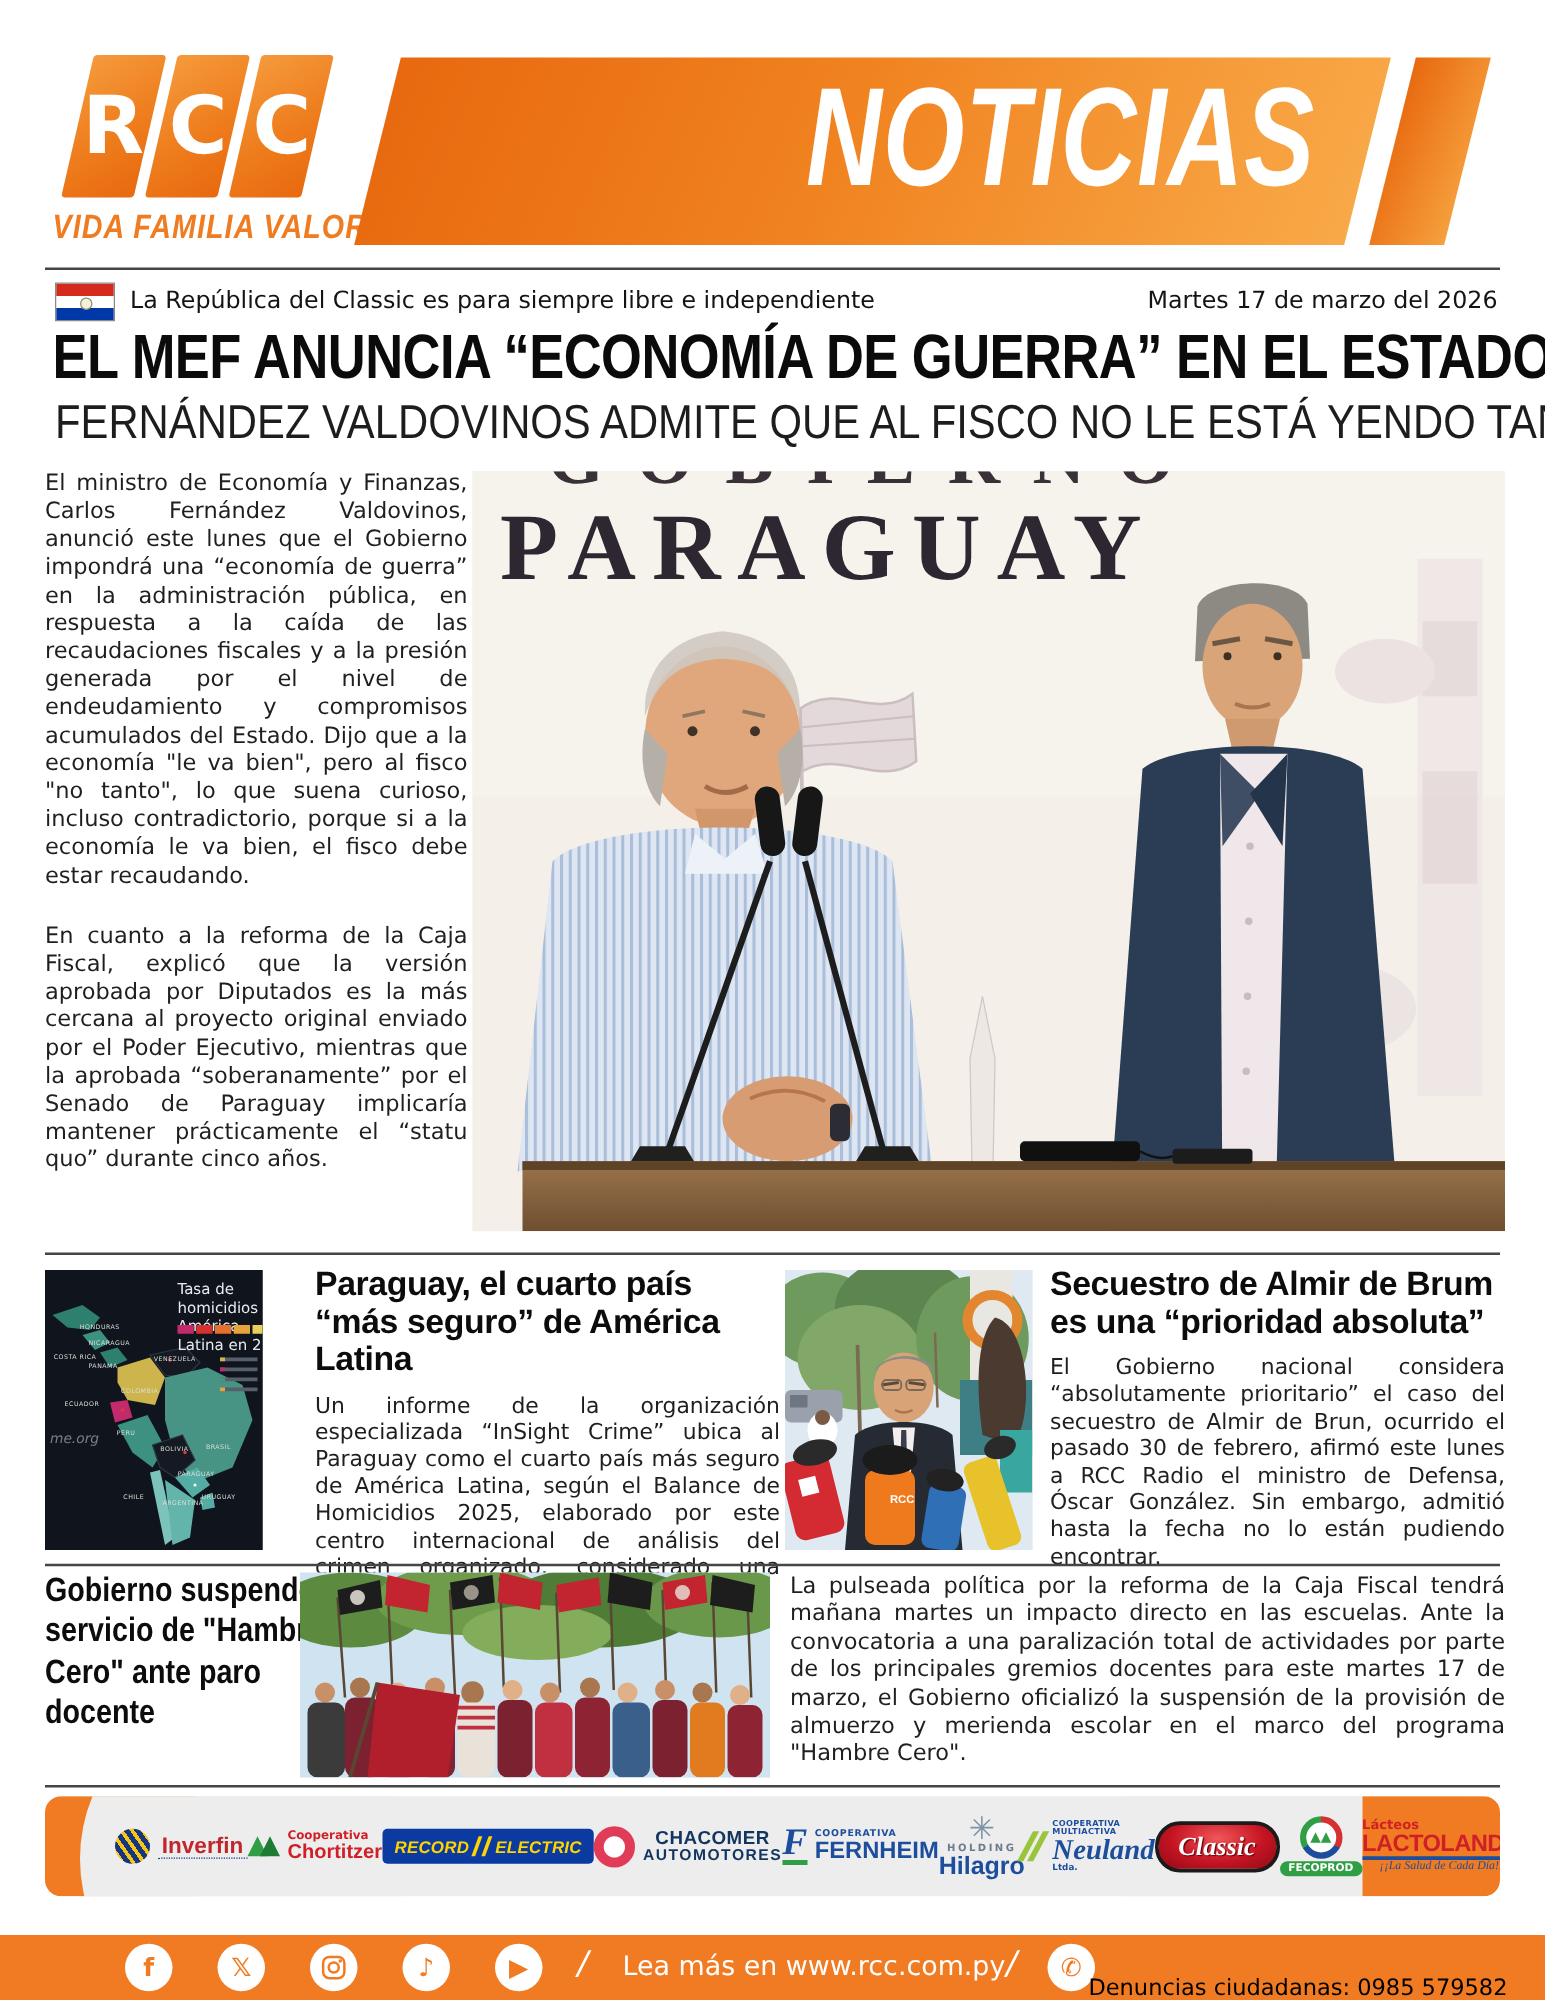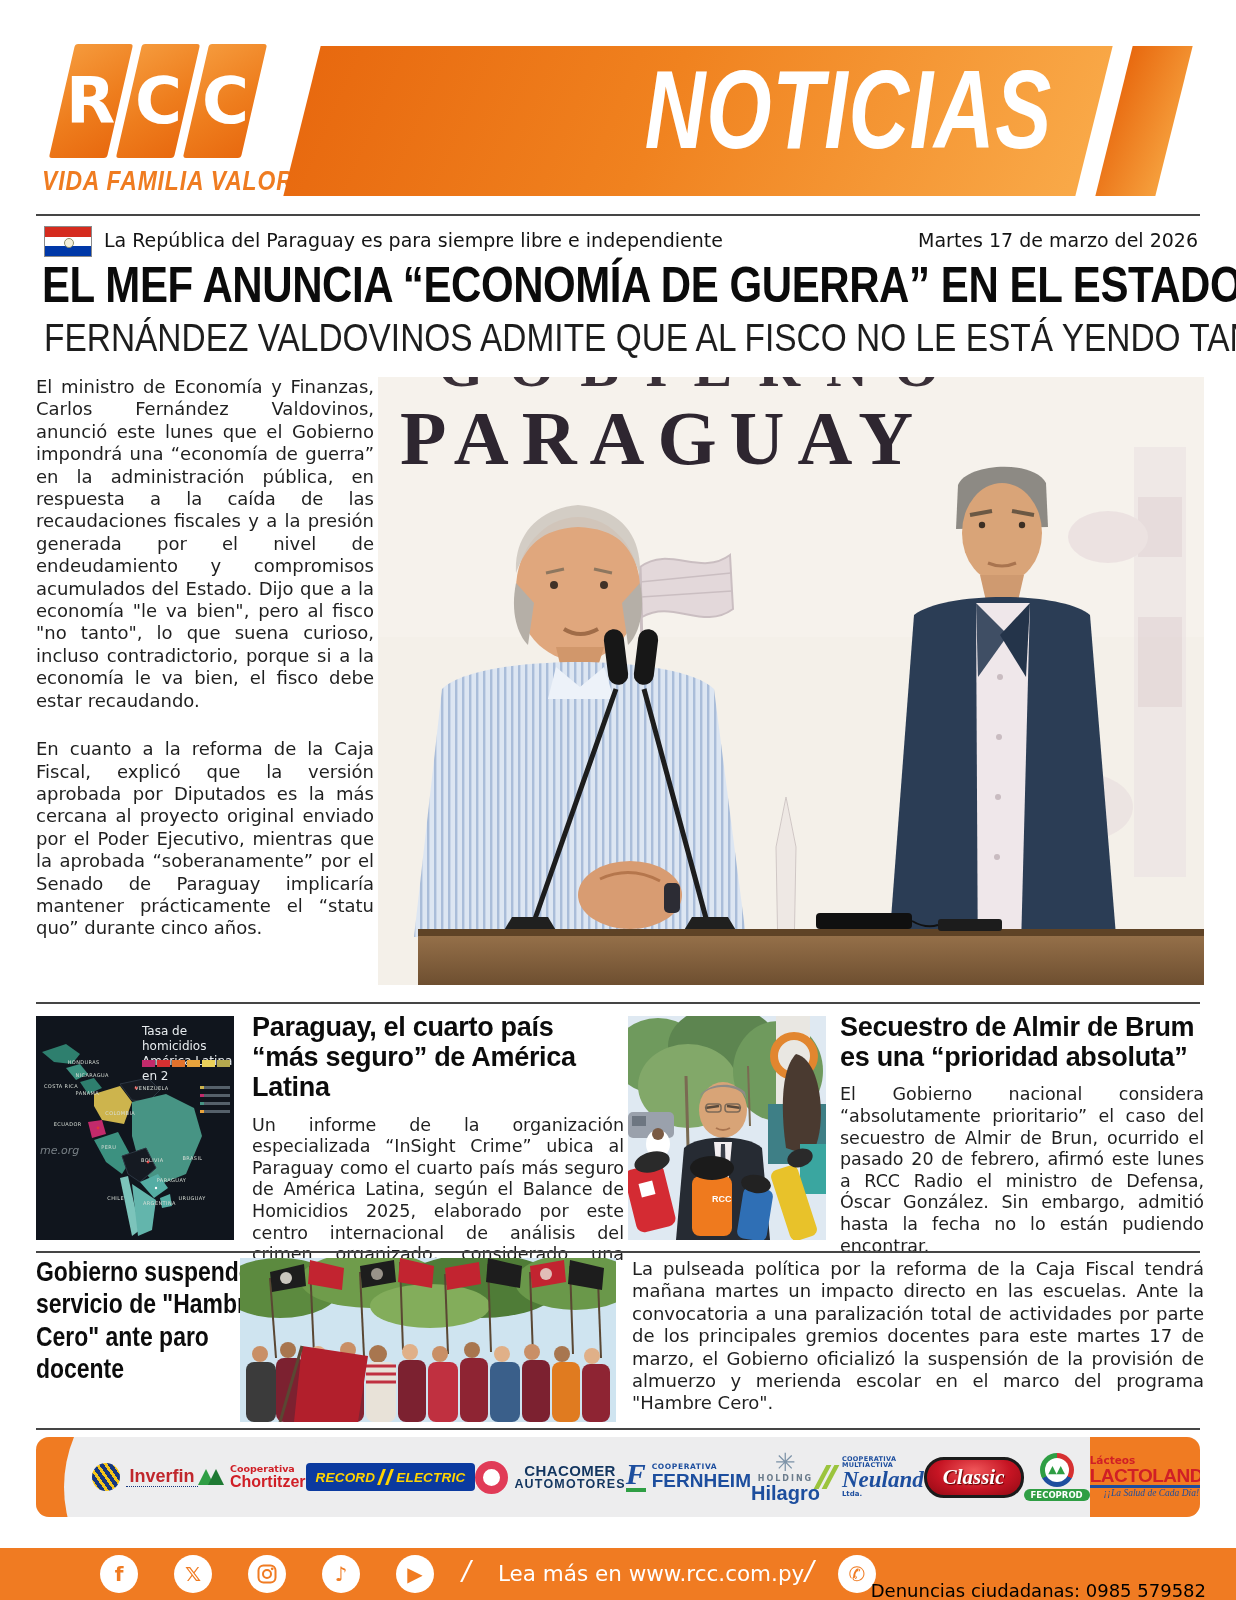--- a/index.html
+++ b/index.html
@@ -46,21 +46,21 @@
   .lead-col p{margin:0;}
   .lead-col p + p{margin-top:26px;}
   .main-photo{position:absolute;left:378px;top:377px;width:826px;height:608px;overflow:hidden;background:#f3efe8;}
   .wall-top{position:absolute;left:60px;top:0;height:20px;overflow:hidden;}
   .wall-top span{display:block;font-family:"Liberation Serif",serif;font-weight:700;font-size:58px;
         letter-spacing:26px;color:#3a3038;transform:translateY(-44px);}
   .wall-word{position:absolute;left:22px;top:18px;font-family:"Liberation Serif",serif;font-weight:600;
         font-size:76px;letter-spacing:13px;color:#2e2630;}
 
   
-  .map{position:absolute;left:36px;top:1016px;width:198px;height:224px;background:#10151d;overflow:hidden;}
+  .map{position:absolute;left:36px;top:1016px;width:174px;height:224px;background:#10151d;overflow:hidden;}
   .map-title{position:absolute;left:106px;top:8px;color:#e8ecef;font-size:12px;line-height:1.25;}
   .map-legend{position:absolute;left:106px;top:44px;display:flex;gap:2px;}
   .map-legend i{width:13px;height:7px;display:block;}
   .map-wm{position:absolute;left:4px;top:128px;color:#9aa3a8;font-size:11px;font-style:italic;opacity:.75;}
   .ml{position:absolute;color:#d8ded6;font-size:5px;letter-spacing:.4px;white-space:nowrap;}
   .mini-legend{position:absolute;right:4px;top:70px;display:flex;flex-direction:column;gap:5px;}
   .mini-legend i{display:block;width:26px;height:3px;background:#55606a;border-left:4px solid #cdb44d;}
 
   .sec-article{position:absolute;left:252px;top:1012px;width:372px;}
   .kid-article{position:absolute;left:840px;top:1012px;width:364px;}
@@ -155,21 +155,21 @@
   <div class="tagline">VIDA FAMILIA VALORES</div>
   <div class="banner"></div>
   <div class="banner-cap"></div>
   <div class="banner-title"><span>NOTICIAS</span></div>
 
   <div class="rule" style="top:214px"></div>
 
   <div class="flag">
       <i></i>
     </div>
-  <div class="motto">La República del Paraguay es para siempre libre e independiente</div>
+  <div class="motto">La República del Classic es para siempre libre e independiente</div>
   <div class="date">Martes 17 de marzo del 2026</div>
 
   <div class="headline"><span>EL MEF ANUNCIA “ECONOMÍA DE GUERRA” EN EL ESTADO</span></div>
   <div class="subheadline"><span>FERNÁNDEZ VALDOVINOS ADMITE QUE AL FISCO NO LE ESTÁ YENDO TAN BIEN</span></div>
 
   <div class="lead-col">
     <p>El ministro de Economía y Finanzas, Carlos Fernández Valdovinos, anunció este lunes que el Gobierno impondrá una “economía de guerra” en la administración pública, en respuesta a la caída de las recaudaciones fiscales y a la presión generada por el nivel de endeudamiento y compromisos acumulados del Estado. Dijo que a la economía "le va bien", pero al fisco "no tanto", lo que suena curioso, incluso contradictorio, porque si a la economía le va bien, el fisco debe estar recaudando.</p>
     <p>En cuanto a la reforma de la Caja Fiscal, explicó que la versión aprobada por Diputados es la más cercana al proyecto original enviado por el Poder Ejecutivo, mientras que la aprobada “soberanamente” por el Senado de Paraguay implicaría mantener prácticamente el “statu quo” durante cinco años.</p>
   </div>
 
@@ -364,21 +364,21 @@
         <ellipse cx="24" cy="146" rx="18" ry="10" fill="#2a2a2a" transform="rotate(-14 24 146)"></ellipse>
         <ellipse cx="128" cy="168" rx="15" ry="9" fill="#222" transform="rotate(9 128 168)"></ellipse>
         <ellipse cx="172" cy="142" rx="13" ry="9" fill="#2a2a2a" transform="rotate(-18 172 142)"></ellipse>
       </g>
       <text x="84" y="186" fill="#fff" font-size="9" font-weight="bold" font-family="Liberation Sans, sans-serif">RCC</text>
     </svg>
   </div>
 
   <div class="kid-article">
     <h3 class="mid-title">Secuestro de Almir de Brum es una “prioridad absoluta”</h3>
-    <p class="mid-body">El Gobierno nacional considera “absolutamente prioritario” el caso del secuestro de Almir de Brun, ocurrido el pasado 20 de febrero, afirmó este lunes a RCC Radio el ministro de Defensa, Óscar González. Sin embargo, admitió hasta la fecha no lo están pudiendo encontrar.</p>
+    <p class="mid-body">El Gobierno nacional considera “absolutamente prioritario” el caso del secuestro de Almir de Brun, ocurrido el pasado 30 de febrero, afirmó este lunes a RCC Radio el ministro de Defensa, Óscar González. Sin embargo, admitió hasta la fecha no lo están pudiendo encontrar.</p>
   </div>
 
   <div class="rule" style="top:1251px"></div>
 
   <div class="strike-title"><span>Gobierno suspende servicio de "Hambre Cero" ante paro docente</span></div>
 
   <div class="photo3">
     <svg width="376" height="164" viewBox="0 0 376 164">
       <rect width="376" height="164" fill="#cfe4f0"></rect>
       <ellipse cx="40" cy="30" rx="60" ry="30" fill="#5c8a3f"></ellipse>

